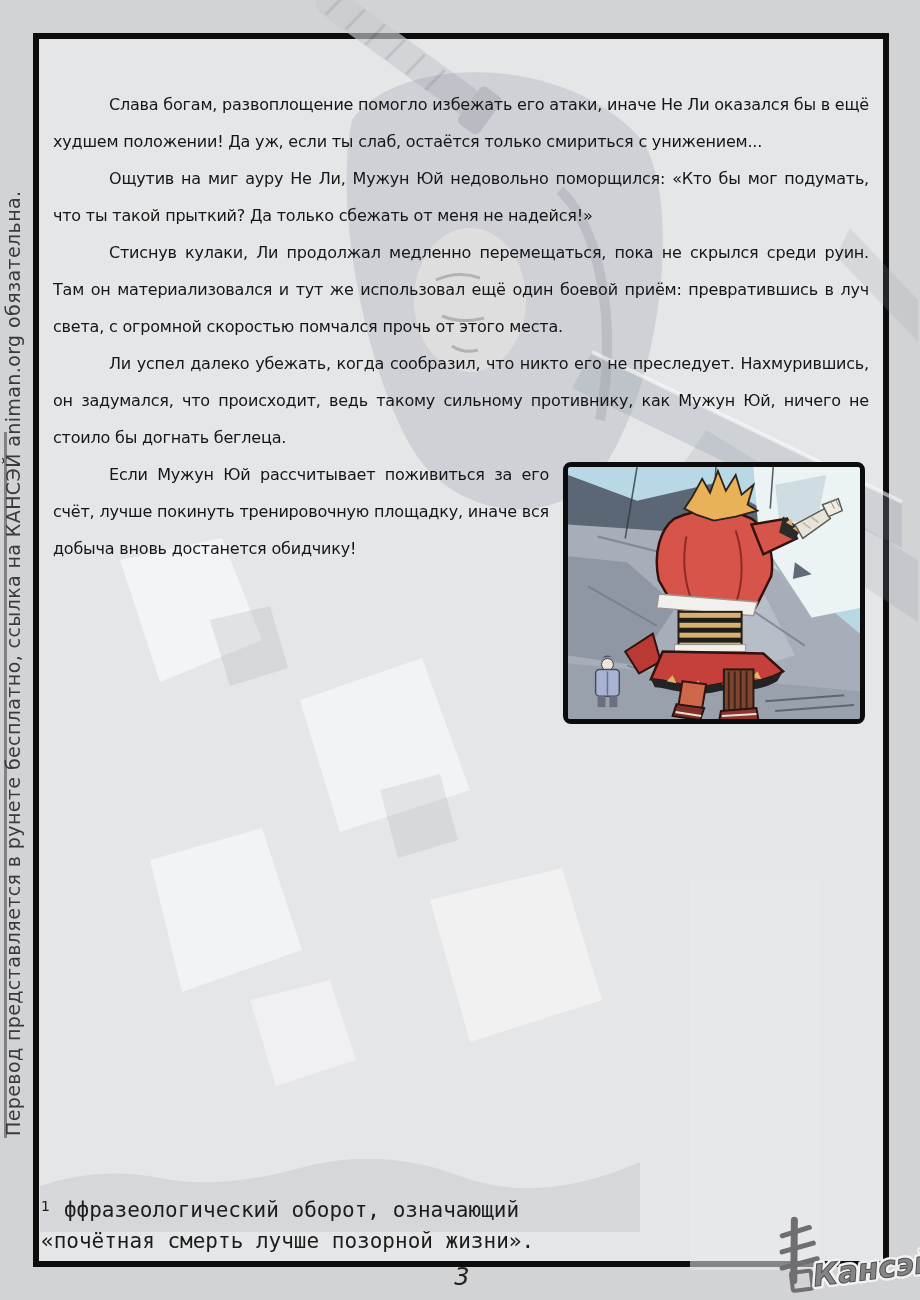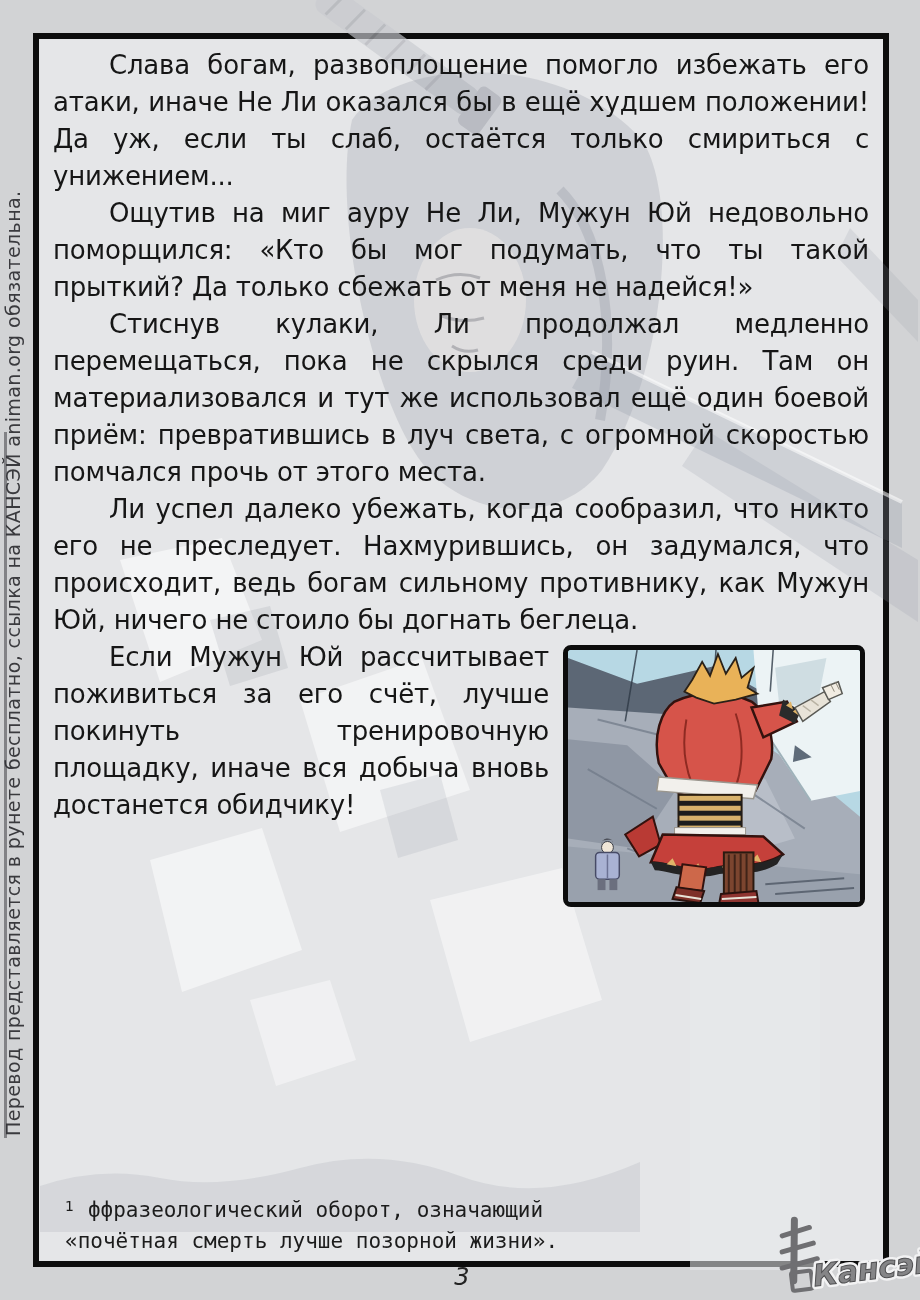--- a/index.html
+++ b/index.html
@@ -12,28 +12,28 @@
   .page{position:relative;width:920px;height:1300px;background:var(--page-bg);overflow:hidden;}
 
   
   .art{position:absolute;left:0;top:0;width:920px;height:1300px;z-index:2;pointer-events:none;}
 
   
   .frame{position:absolute;left:33px;top:33px;width:856px;height:1234px;
          border:6px solid var(--frame-border);background:var(--frame-bg);}
   .content{position:relative;z-index:3;width:100%;height:100%;padding:8px 14px 6px 14px;}
 
-  .story{color:var(--ink);font-size:26px;line-height:37px;text-align:justify;letter-spacing:-0.2px;}
+  .story{color:var(--ink);font-size:16px;line-height:37px;text-align:justify;letter-spacing:-0.2px;margin-top:39px;}
   .story p{text-indent:56px;margin:0;}
 
   .panel-wrap{float:right;width:306px;height:266px;margin:6px 0 8px 14px;}
   .panel{width:302px;height:262px;border:5px solid #0c0c0c;border-radius:8px;overflow:hidden;background:#b7d8e4;}
   .panel svg{display:block;width:100%;height:100%;}
 
-  .footnote{position:absolute;left:26px;bottom:4px;width:548px;z-index:3;
+  .footnote{position:absolute;left:2px;bottom:4px;width:548px;z-index:3;
             font-family:"DejaVu Sans Mono",monospace;font-size:21px;line-height:31px;color:#1c1c1c;}
   .fn-marker{font-family:"DejaVu Sans",sans-serif;font-size:14px;vertical-align:top;
              display:inline-block;margin-right:14px;transform:translateY(-4px);}
   .fn-text{display:inline;}
 
   .side-credit{position:absolute;left:2px;top:1136px;z-index:3;white-space:nowrap;
                transform:rotate(-90deg);transform-origin:left top;
                font-size:19px;letter-spacing:0.4px;color:var(--credit-ink);}
   .edge-line{position:absolute;left:4px;top:432px;width:3px;height:706px;
              background:rgba(50,50,55,.5);z-index:3;}
@@ -48,21 +48,21 @@
 <body>
 
 <div class="page">
 
   <div class="frame">
     <div class="content">
       <div class="story">
         <p>Слава богам, развоплощение помогло избежать его атаки, иначе Не Ли оказался бы в ещё худшем положении! Да уж, если ты слаб, остаётся только смириться с унижением...</p>
         <p>Ощутив на миг ауру Не Ли, Мужун Юй недовольно поморщился: «Кто бы мог подумать, что ты такой прыткий? Да только сбежать от меня не надейся!»</p>
         <p>Стиснув кулаки, Ли продолжал медленно перемещаться, пока не скрылся среди руин. Там он материализовался и тут же использовал ещё один боевой приём: превратившись в луч света, с огромной скоростью помчался прочь от этого места.</p>
-        <p>Ли успел далеко убежать, когда сообразил, что никто его не преследует. Нахмурившись, он задумался, что происходит, ведь богам сильному противнику, как Мужун Юй, ничего не стоило бы догнать беглеца.</p>
+        <p>Ли успел далеко убежать, когда сообразил, что никто его не преследует. Нахмурившись, он задумался, что происходит, ведь такому сильному противнику, как Мужун Юй, ничего не стоило бы догнать беглеца.</p>
 
         <div class="panel-wrap">
           <div class="panel">
             <svg viewBox="0 0 296 254" preserveAspectRatio="none">
 
               <rect x="0" y="0" width="296" height="254" fill="#b7d8e4"></rect>
 
               <polygon points="0,8 70,34 150,16 215,52 140,86 0,72" fill="#5c6775"></polygon>
 
               <polygon points="0,58 120,66 200,96 250,130 296,168 296,254 0,254" fill="#a7aeb9"></polygon>

